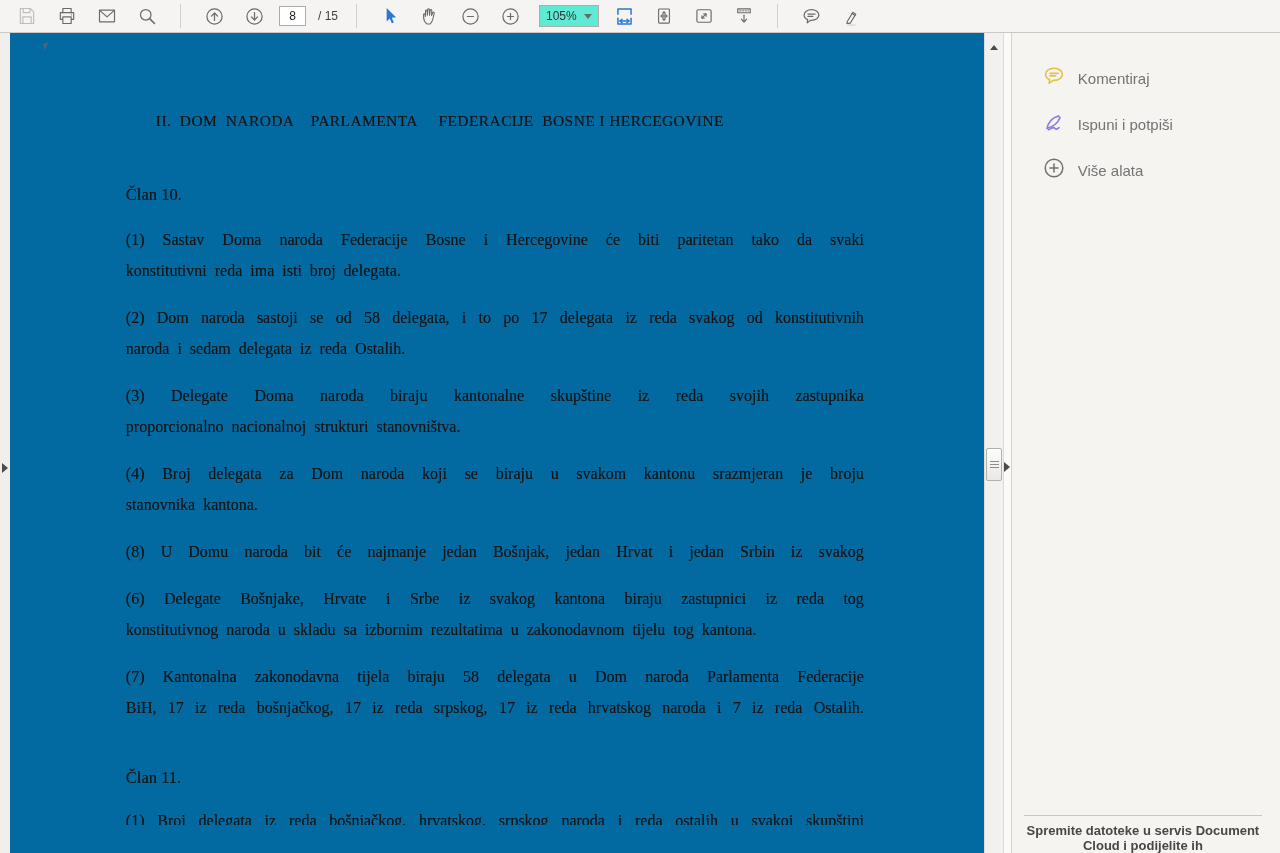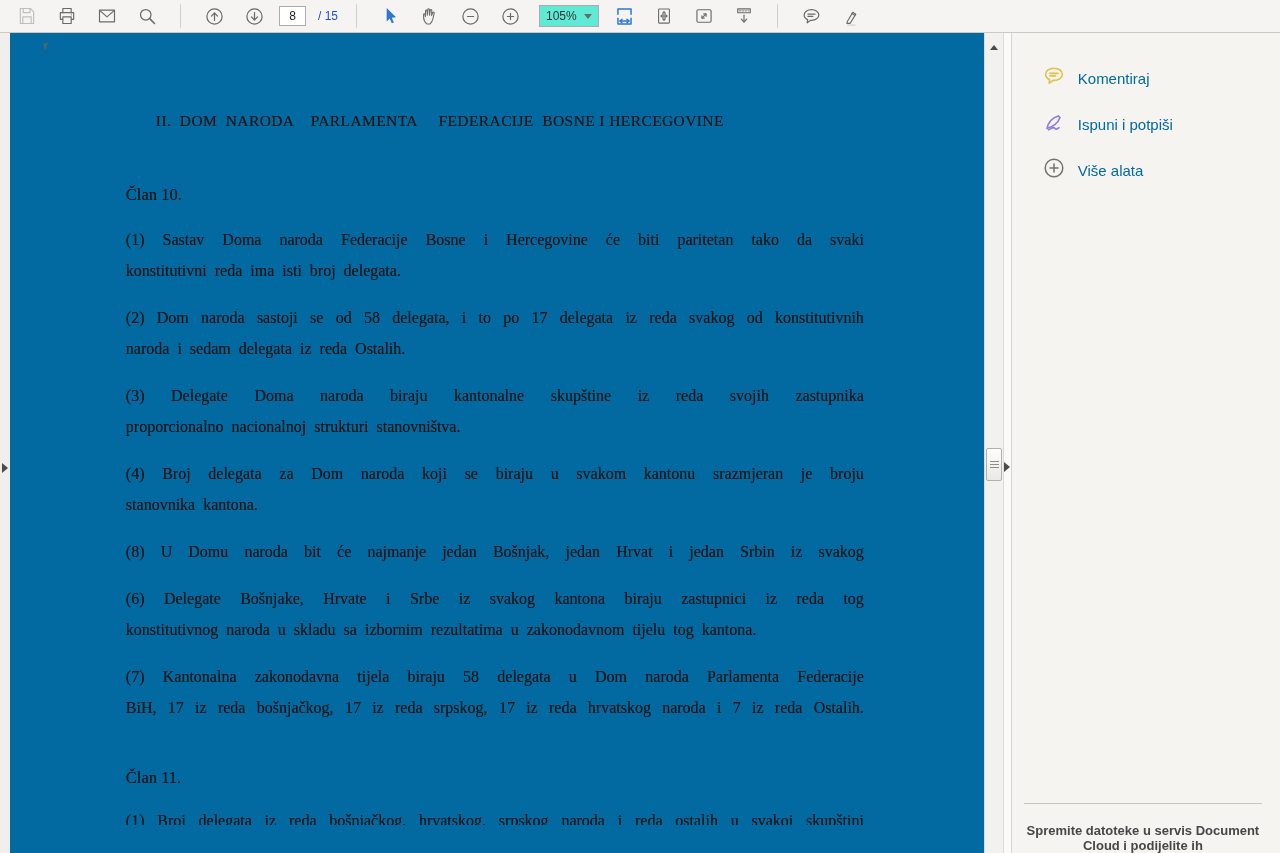--- a/index.html
+++ b/index.html
@@ -18,21 +18,21 @@
     width:30px; height:27px; border:none; background:transparent; padding:0;
     display:flex; align-items:center; justify-content:center; cursor:default;
   }
   .tico { display:block; }
   .sep { width:1px; height:24px; background:#d2d0cc; margin:0 8px; }
   .page-input {
     width:27px; height:20px; border:1px solid #aeaca8; background:#fff;
     text-align:center; font-size:12px; color:#222; padding:0;
     font-family:"Liberation Sans", sans-serif;
   }
-  .page-total { font-size:12px; color:#1d4ed8; margin-left:2px; }
+  .page-total { font-size:12px; color:#404040; margin-left:2px; }
   .zoom-box {
     width:60px; height:22px; border:1px solid #aeaca8; background:#5eead4;
     display:flex; align-items:center; justify-content:space-between;
     padding:0 6px; margin-left:4px;
   }
   .zoom-box span { font-size:12px; color:#333; }
   .caret-down {
     width:0; height:0;
     border-left:4px solid transparent; border-right:4px solid transparent;
     border-top:5px solid #6c6a66;
@@ -100,24 +100,24 @@
   
   .sidebar {
     width:273px; background:#f5f4f1; border-left:1px solid #d6d4d0;
     position:relative;
   }
   .side-items { padding-top:22px; }
   .side-item {
     display:flex; align-items:center; gap:12px;
     height:46px; padding-left:30px; cursor:default;
   }
-  .side-item .label { font-size:15px; color:#0369a1; }
+  .side-item .label { font-size:15px; color:#737373; }
   .side-footer {
     position:absolute; left:12px; right:18px; bottom:0;
-    border-top:1px solid #c9c7c3; padding-top:19px;
+    border-top:1px solid #c9c7c3; padding-top:7px;
     text-align:center; font-size:13px; font-weight:bold; color:#474747;
     line-height:15px;
   }
 </style>
 </head>
 <body>
 
 <div class="toolbar">
 
   <button class="tbtn">

